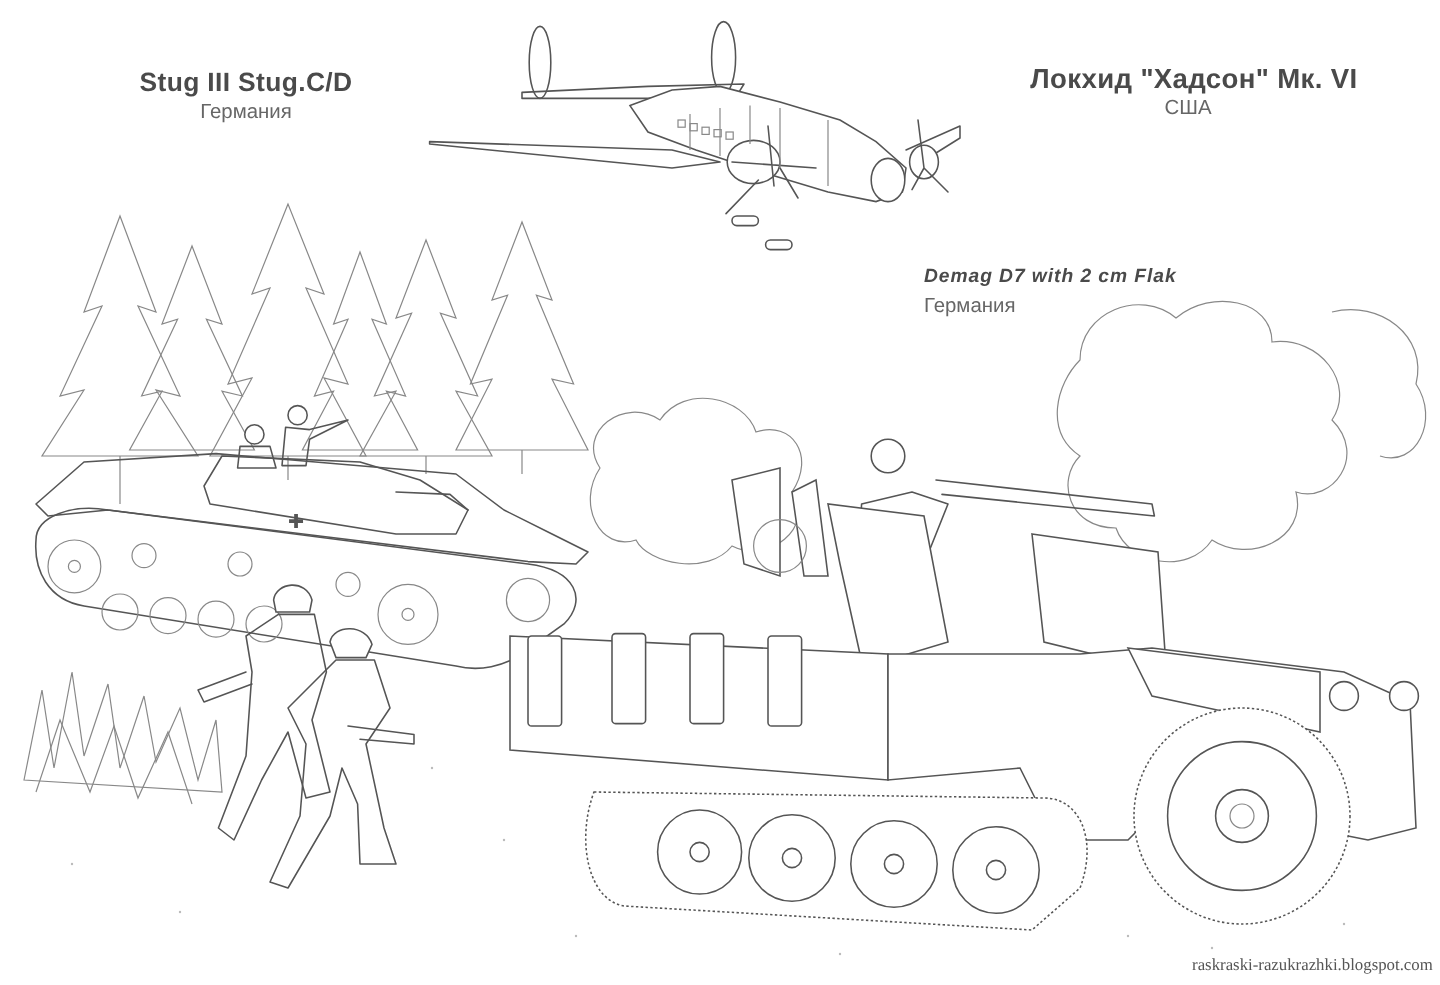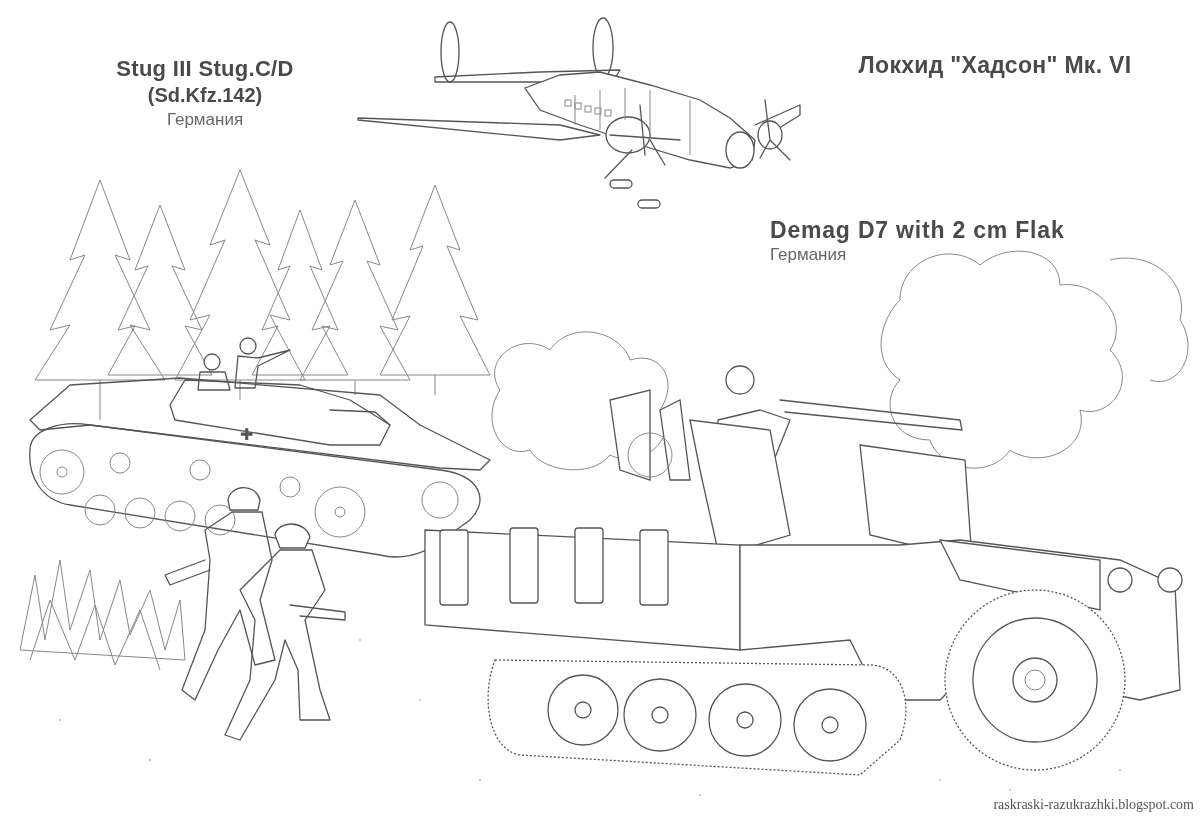--- a/index.html
+++ b/index.html
@@ -160,26 +160,26 @@
       <circle cx="1010" cy="790" r="1"></circle>
       <circle cx="60" cy="720" r="1"></circle>
     <circle cx="700" cy="795" r="1"></circle>
       <circle cx="480" cy="780" r="1"></circle>
       <circle cx="1120" cy="770" r="1"></circle>
   </g>
 </svg>
 
 <div class="label" style="left:60px;top:55px;width:290px;">
   <div class="title">Stug III Stug.C/D</div>
-  <div class="subtitle">(Sd.Kfz.142)</div>
   <div class="country">Германия</div>
 </div>
 
 <div class="label" style="left:790px;top:52px;width:410px;">
   <div class="title" style="font-size:23px;">Локхид "Хадсон" Мк. VI</div>
+  <div class="country" style="margin-left:-10px;">США</div>
 </div>
 
 <div class="label" style="left:770px;top:217px;text-align:left;">
-  <div class="title" style="font-size:23px;letter-spacing:0.8px;">Demag D7 with 2 cm Flak</div>
+  <div class="title" style="font-size:16px;letter-spacing:0.8px;font-style:italic;">Demag D7 with 2 cm Flak</div>
   <div class="country">Германия</div>
 </div>
 
 <div class="credit">raskraski-razukrazhki.blogspot.com</div>
 
 </body></html>

